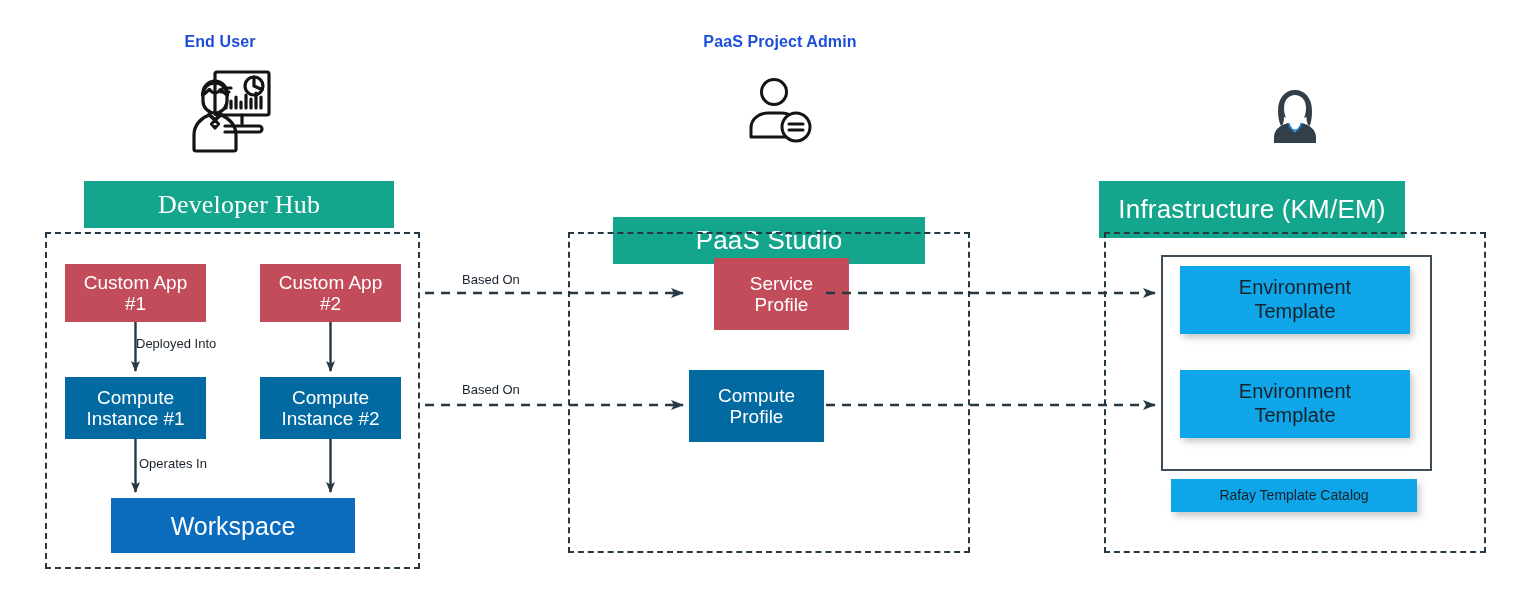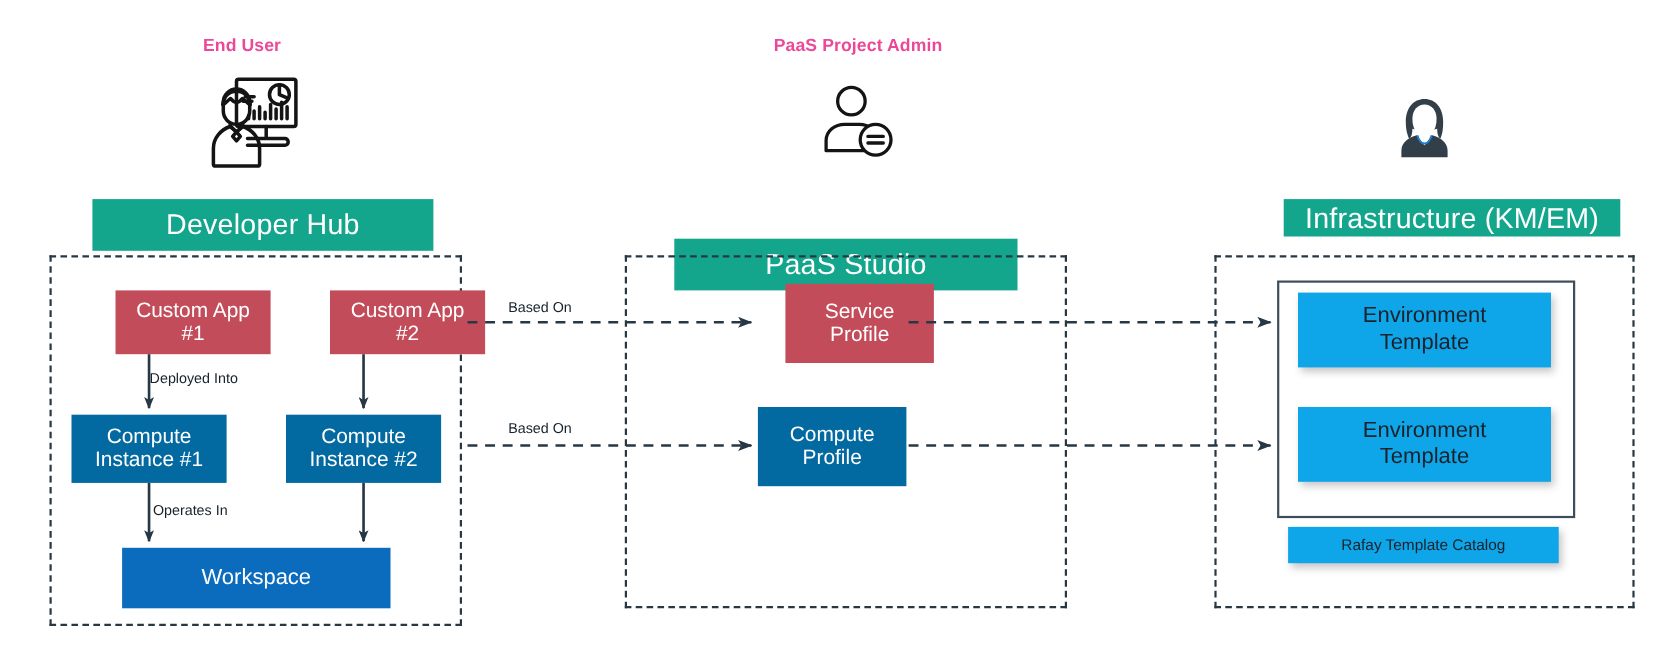--- a/index.html
+++ b/index.html
@@ -18,21 +18,21 @@
     height: 595px;
     background: #ffffff;
     overflow: hidden;
   }
   .abs { position: absolute; }
 
   
   .persona-title {
     font-weight: bold;
     font-size: 16px;
-    color: #ec4899;
+    color: #1d4ed8;
     text-align: center;
     white-space: nowrap;
     letter-spacing: 0.1px;
   }
   .persona-icon-wrap {
     display: flex;
     align-items: center;
     justify-content: center;
   }
 
@@ -64,23 +64,23 @@
     text-align: center;
     color: #ffffff;
     line-height: 1.12;
     box-sizing: border-box;
     font-weight: 400;
   }
   .node-red    { background: #c34c5b; }
   .node-dark   { background: #0369a1; }
   .node-blue   { background: #0b6cbd; }
 
-  .node-app      { font-size: 19px; margin-left: 40px; }
+  .node-app      { font-size: 19px; }
   .node-instance { font-size: 19px; }
-  .node-workspace{ font-size: 20px; }
+  .node-workspace{ font-size: 25px; }
   .node-profile  { font-size: 19px; }
 
   
   .card-white {
     background: #0ea5e9;
     color: #19222b;
     display: flex;
     align-items: center;
     justify-content: center;
     text-align: center;
@@ -170,25 +170,25 @@
       <path d="M30 41 h10 v7 h-10 z" fill="#ffffff"></path>
 
       <path d="M35 62 M14 62 v-6 c0 -7 6 -12 14 -14 l7 9 l7 -9 c8 2 14 7 14 14 v6 z" fill="#333f48"></path>
 
       <path d="M28 42 l7 9 l7 -9 l-3 -1 l-4 5 l-4 -5 z" fill="#ffffff"></path>
 
       <path d="M28.5 42 c1.5 5 4 7.5 6.5 7.5 c2.5 0 5 -2.5 6.5 -7.5" fill="none" stroke="#1f7fd1" stroke-width="1.8"></path>
     </svg>
   </div>
 
-  <div class="abs banner" style="left:84px; top:181px; width:310px; height:47px;">Developer Hub</div>
+  <div class="abs banner" style="left:84px; top:181px; width:310px; height:47px;font-family:Liberation Serif, serif;">Developer Hub</div>
 
   <div class="abs banner" style="left:613px; top:181px; width:312px; height:47px;margin-top:36px;">PaaS Studio</div>
 
-  <div class="abs banner" style="left:1167px; top:181px; width:306px; height:34px;">Infrastructure (KM/EM)</div>
+  <div class="abs banner" style="left:1099px; top:181px; width:306px; height:57px;">Infrastructure (KM/EM)</div>
 
   <div class="abs group-box" style="left:45px; top:232px; width:375px; height:337px;"></div>
 
   <div class="abs group-box" style="left:568px; top:232px; width:402px; height:321px;"></div>
 
   <div class="abs group-box" style="left:1104px; top:232px; width:382px; height:321px;"></div>
 
   <div class="abs node node-red node-app" style="left:65px; top:264px; width:141px; height:58px;">
     <span>
       <span>Custom App</span><br>

